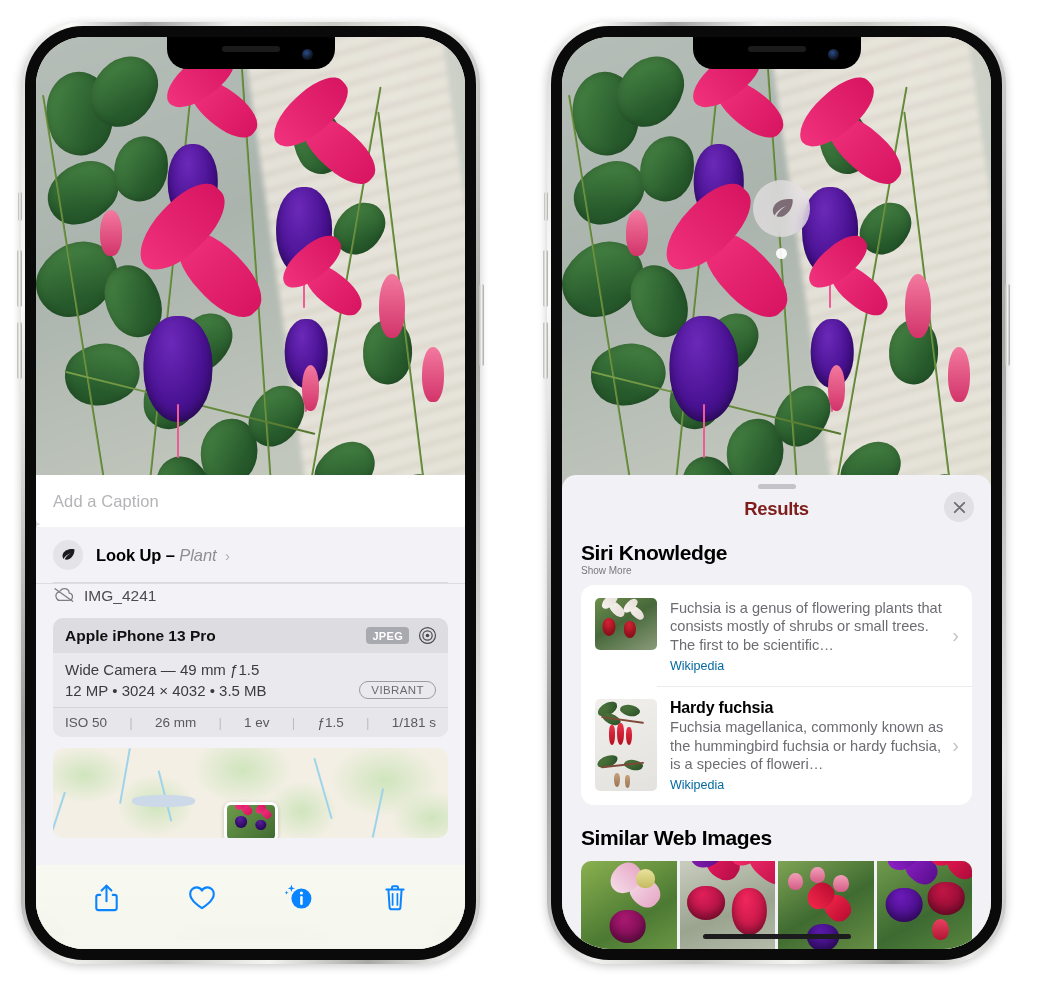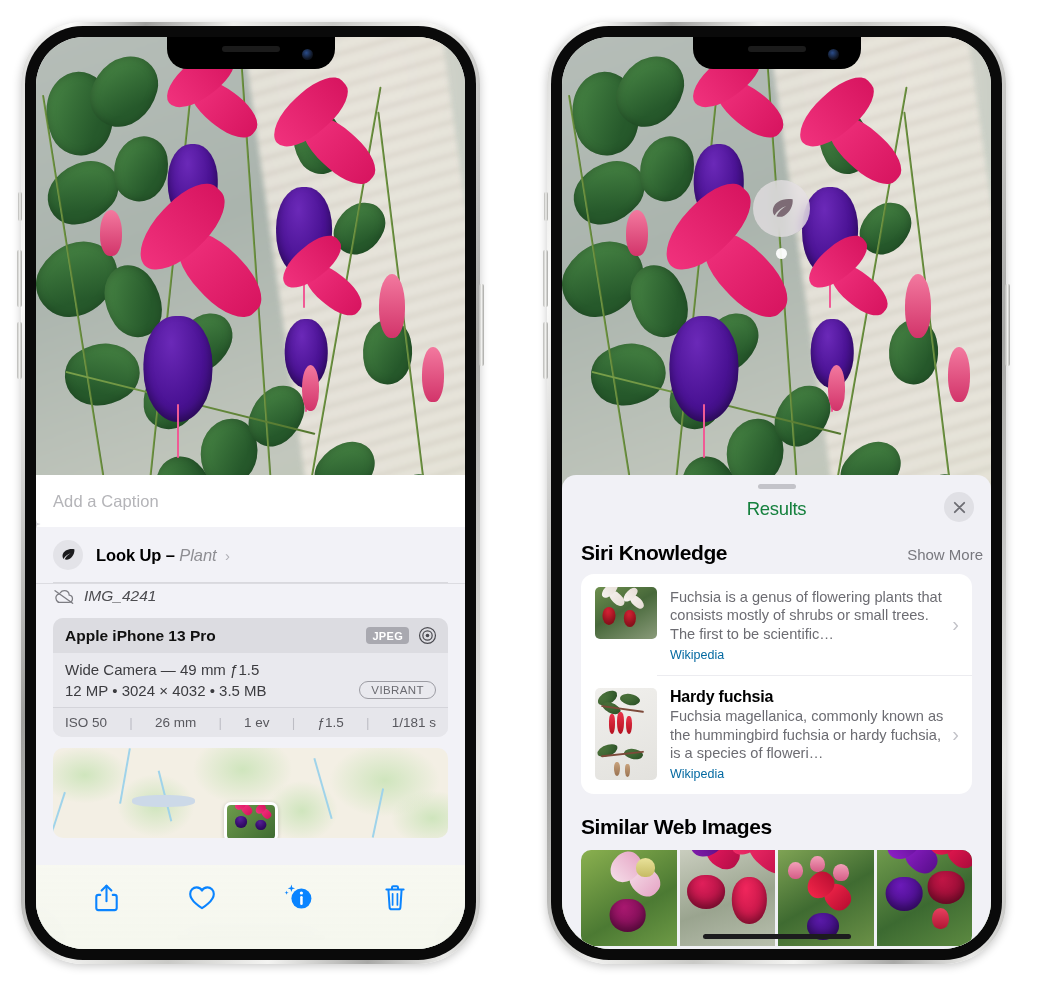--- a/index.html
+++ b/index.html
@@ -135,21 +135,21 @@
   .lookup-text b { font-weight: 700; color: #000; }
   .lookup-text .sub { color: #8e8e93; font-weight: 400; font-style: italic; }
   .chev-sm { color: #b0b0b6; font-size: 15px; margin-left: 4px; }
 
   .date-row {
     display: flex; align-items: baseline; justify-content: space-between;
     padding: 12px 17px 0 17px;
   }
   .date-txt { font-size: 16px; font-weight: 600; color: #111; letter-spacing: -.2px; }
   .adjust { font-size: 16px; color: #0a84ff; }
-  .file-row { display: flex; align-items: flex-end; gap: 9px; padding: 3px 17px 0 17px; font-style: italic; }
+  .file-row { display: flex; align-items: flex-start; gap: 9px; padding: 3px 17px 0 17px; }
   .file-name { font-size: 15.5px; color: #4c4c50; }
 
   .exif-card {
     margin: 13px 17px 0 17px; background: #e6e6eb; border-radius: 10px;
     overflow: hidden;
   }
   .exif-head {
     display: flex; align-items: center; justify-content: space-between;
     padding: 8px 11px 8px 12px; background: #dcdce1;
   }
@@ -222,31 +222,32 @@
     width: 11px; height: 11px; border-radius: 50%; background: rgba(255,255,255,.92);
     margin: 11px auto 0 auto;
   }
   .results {
     position: absolute; left: 0; right: 0; bottom: 0; top: 438px;
     background: #f1f1f6; border-top-left-radius: 14px; border-top-right-radius: 14px;
     z-index: 20; overflow: hidden;
   }
   .grabber { width: 38px; height: 5px; border-radius: 3px; background: #c3c3c9; margin: 9px auto 0 auto; }
   .res-head { position: relative; padding: 9px 0 0 0; text-align: center; }
-  .res-title { font-size: 18.5px; font-weight: 400; color: #15803d; letter-spacing: -.3px; }
+  .res-title { font-size: 18.5px; font-weight: 700; color: #7f1d1d; letter-spacing: -.3px; }
   .close-btn {
     position: absolute; right: 17px; top: 3px; width: 30px; height: 30px;
     border-radius: 50%; background: #e0e0e5; display: flex; align-items: center; justify-content: center;
   }
   .sec-head {
     display: flex; align-items: baseline; justify-content: space-between;
-    padding: 21px 8px 9px 19px;
+    padding: 21px 22px 9px 19px;
+    flex-direction: column;
   }
   .sec-title { font-size: 21px; font-weight: 700; color: #000; letter-spacing: -.4px; }
-  .show-more { font-size: 15px; color: #78787e; }
+  .show-more { font-size: 10px; color: #78787e; }
   .cards { margin: 0 19px; background: #fff; border-radius: 13px; overflow: hidden; }
   .kcard { display: flex; align-items: flex-start; padding: 13px 13px 13px 14px; position: relative; }
   .kcard + .kcard::before {
     content: ""; position: absolute; left: 76px; right: 0; top: 0; height: 1px; background: #ececf0;
   }
   .kthumb { width: 62px; height: 52px; border-radius: 5px; overflow: hidden; flex: none; position: relative; }
   .kthumb.tall { height: 92px; }
   .ktext { flex: 1; margin-left: 13px; padding-right: 8px; }
   .ktitle { font-size: 16px; font-weight: 700; color: #000; letter-spacing: -.2px; }
   .kdesc { font-size: 14.6px; color: #6c6c72; line-height: 1.26; margin-top: 1px; }

